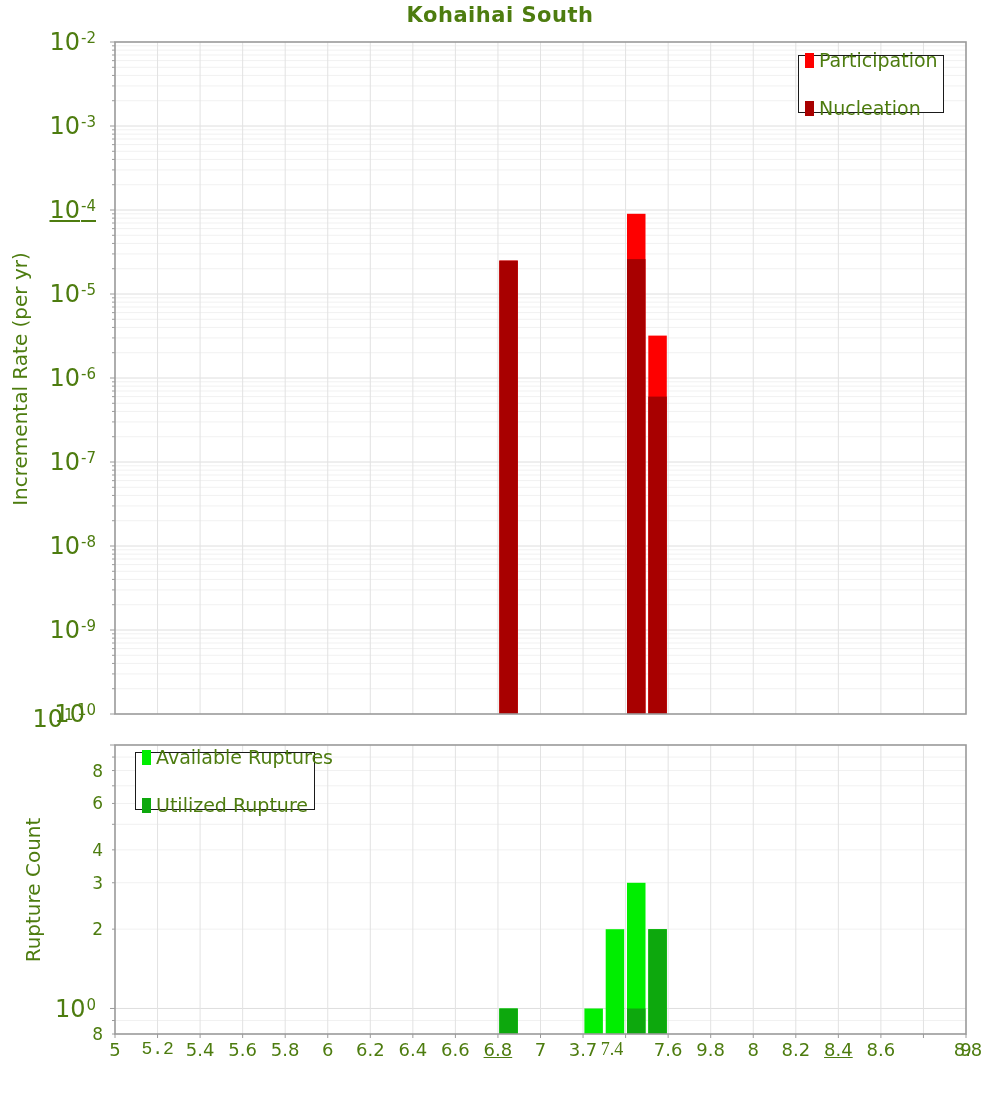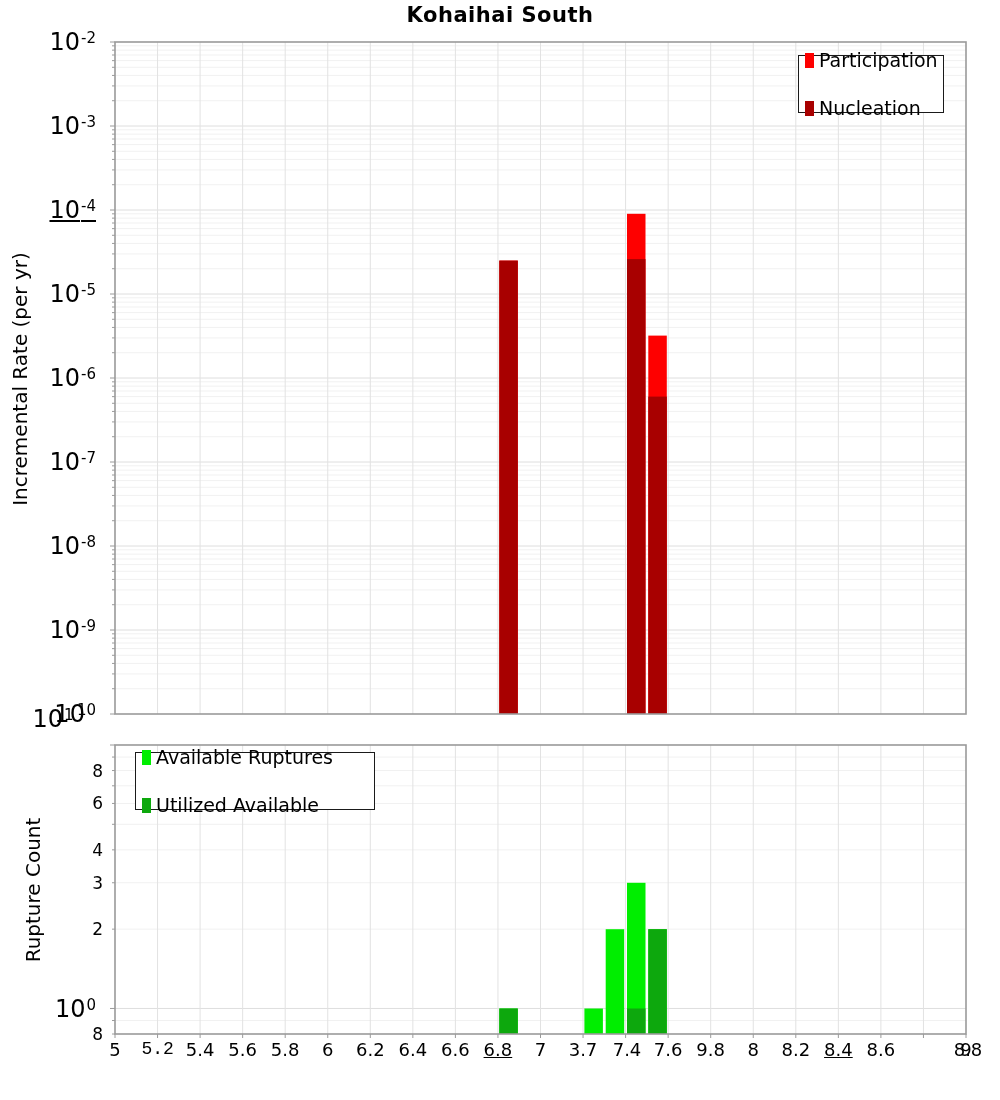--- a/index.html
+++ b/index.html
@@ -1,37 +1,37 @@
 <!DOCTYPE html>
 <html><head>
 <meta charset="utf-8">
 <style>
   html,body{margin:0;padding:0;background:#fff;}
   .canvas{position:relative;width:1000px;height:1100px;background:#ffffff;
-          font-family:"DejaVu Sans","Liberation Sans",sans-serif;color:#000000;overflow:hidden;}
+          font-family:"DejaVu Sans","Liberation Sans",sans-serif;color:#4d7c0f;overflow:hidden;}
   .chart-title{position:absolute;left:0;top:3px;width:1000px;text-align:center;
                font-size:21px;font-weight:bold;letter-spacing:0.5px;}
   svg{position:absolute;left:0;top:0;}
   .axis-title-y{position:absolute;font-size:20px;white-space:nowrap;
                 transform:translate(-50%,-50%) rotate(-90deg);}
   .axis-title-x{position:absolute;left:115px;top:1066px;width:851px;text-align:center;font-size:20px;}
   .ytick{position:absolute;left:10px;width:86px;text-align:right;font-size:24px;line-height:26px;
          transform:translateY(-50%);}
   .ytick sup{font-size:15px;vertical-align:7px;line-height:10px;margin-left:1px;}
   .ytick sup.overlap{margin-left:-8px;}
   .ytick-minor{position:absolute;left:10px;width:93px;text-align:right;font-size:17px;line-height:17px;
                transform:translateY(-50%);}
   .xtick{position:absolute;top:1039px;font-size:18px;transform:translateX(-50%);white-space:nowrap;}
   .legend{position:absolute;background:#fff;border:1.6px solid #1a1a1a;box-sizing:border-box;
           display:flex;flex-direction:column;justify-content:center;padding:2px 6px;z-index:5;gap:26px;}
   .legend-item{display:flex;align-items:center;height:27px;}
   .legend-marker{width:9px;height:15px;display:inline-block;flex:0 0 9px;}
   .legend-label{font-size:19px;margin-left:5px;white-space:nowrap;}
   #legend-rate{left:798px;top:55px;width:146px;height:58px;}
-  #legend-count{left:135px;top:752px;width:240px;height:58px;}
+  #legend-count{left:135px;top:752px;width:180px;height:58px;}
   #ylabel-rate{left:20px;top:379px;}
   #ylabel-count{left:33px;top:890px;}
 </style>
 </head>
 <body>
 
 <div class="canvas">
 
   <div class="chart-title">Kohaihai South</div>
 
@@ -320,21 +320,21 @@
       <div class="xtick" style="left: 200.1px;">5.4</div>
       <div class="xtick" style="left: 242.6px;">5.6</div>
       <div class="xtick" style="left: 285.2px;">5.8</div>
       <div class="xtick" style="left: 327.8px;">6</div>
       <div class="xtick" style="left: 370.3px;">6.2</div>
       <div class="xtick" style="left: 412.9px;">6.4</div>
       <div class="xtick" style="left: 455.4px;">6.6</div>
       <div class="xtick" style="left: 497.9px; text-decoration: underline;">6.8</div>
       <div class="xtick" style="left: 540.5px;">7</div>
       <div class="xtick" style="left: 583px;">3.7</div>
-      <div class="xtick" style="left: 627px;">7.4</div>
+      <div class="xtick" style="left: 612px; font-family: Liberation Serif, serif;">7.4</div>
       <div class="xtick" style="left: 668.1px;">7.6</div>
       <div class="xtick" style="left: 710.7px;">9.8</div>
       <div class="xtick" style="left: 753.3px;">8</div>
       <div class="xtick" style="left: 795.8px; text-align: right;">8.2</div>
       <div class="xtick" style="left: 838.4px; text-decoration: underline;">8.4</div>
       <div class="xtick" style="left: 880.9px;">8.6</div>
       <div class="xtick" style="left: 968px;">8.8</div>
       <div class="xtick" style="left: 966px;">9</div>
     </div>
 
@@ -352,17 +352,17 @@
     </div>
   </div>
 
   <div class="legend" id="legend-count">
     <div class="legend-item">
       <span class="legend-marker" style="background-color: rgb(0, 238, 0);"></span>
       <span class="legend-label">Available Ruptures</span>
     </div>
     <div class="legend-item">
       <span class="legend-marker" style="background-color: rgb(13, 168, 13);"></span>
-      <span class="legend-label">Utilized Available</span>
+      <span class="legend-label">Utilized Rupture</span>
     </div>
   </div>
 
 </div>
 
 </body></html>

